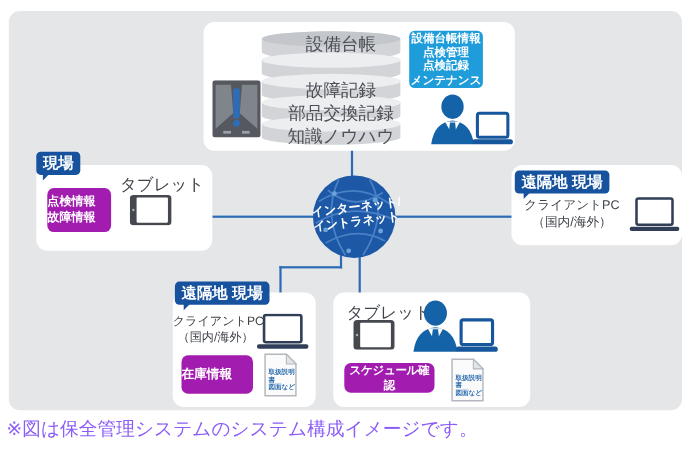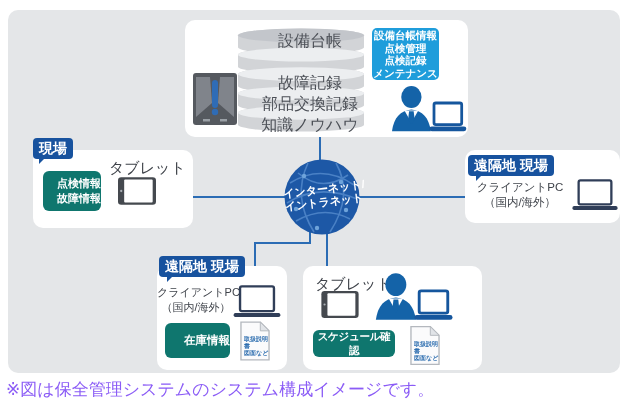--- a/index.html
+++ b/index.html
@@ -4,22 +4,22 @@
 <style>
   html,body{margin:0;padding:0;background:#ffffff;}
   body{font-family:"Liberation Sans","DejaVu Sans",sans-serif;}
   #canvas{position:relative;width:627px;height:408px;background:#ffffff;overflow:hidden;}
   .gray{position:absolute;left:8px;top:10px;width:612px;height:363px;background:#e4e6e8;border-radius:10px;}
   .card{position:absolute;background:#ffffff;border-radius:10px;}
   .line{position:absolute;background:#2b6cb4;}
   .tag{position:absolute;background:#17529e;color:#fff;font-size:14px;font-weight:bold;
        padding:3px 6px 4px;border-radius:4px;white-space:nowrap;line-height:1;z-index:3;}
   .tag-tail{position:absolute;width:0;height:0;border-top:8px solid #17529e;border-right:8px solid transparent;z-index:3;}
-  .bluebox{position:absolute;background:#0f766e;color:#fff;font-weight:bold;border-radius:6px;
-       display:flex;flex-direction:column;align-items:flex-end;justify-content:center;text-align:center;}
+  .bluebox{position:absolute;background:#a21caf;color:#fff;font-weight:bold;border-radius:6px;
+       display:flex;flex-direction:column;align-items:flex-start;justify-content:center;text-align:center;}
   .funcbox{position:absolute;left:187px;top:8px;width:67px;height:52px;background:#1f9ddb;border-radius:5px;
        color:#fff;font-weight:bold;font-size:10.5px;line-height:12.5px;
        display:flex;flex-direction:column;justify-content:center;align-items:center;text-align:center;}
   .devlabel{position:absolute;color:#3f434a;font-size:15px;text-align:left;white-space:nowrap;}
   .client{position:absolute;color:#3f434a;font-size:11.5px;text-align:center;line-height:15px;white-space:nowrap;}
   .dbrow{position:absolute;left:61px;width:128px;text-align:center;color:#4b4f56;font-size:16px;line-height:20px;white-space:nowrap;}
   .doctext{position:absolute;color:#2f6fb0;font-size:6px;line-height:7px;font-weight:bold;}
   .hub-label{position:absolute;left:284px;top:183px;width:76px;color:#fff;font-weight:bold;font-size:11px;
        line-height:13px;text-align:center;transform:rotate(-7deg);z-index:5;white-space:nowrap;}
   .caption{position:absolute;left:6px;top:378px;color:#8b5cf6;font-size:17px;line-height:24px;white-space:nowrap;}

